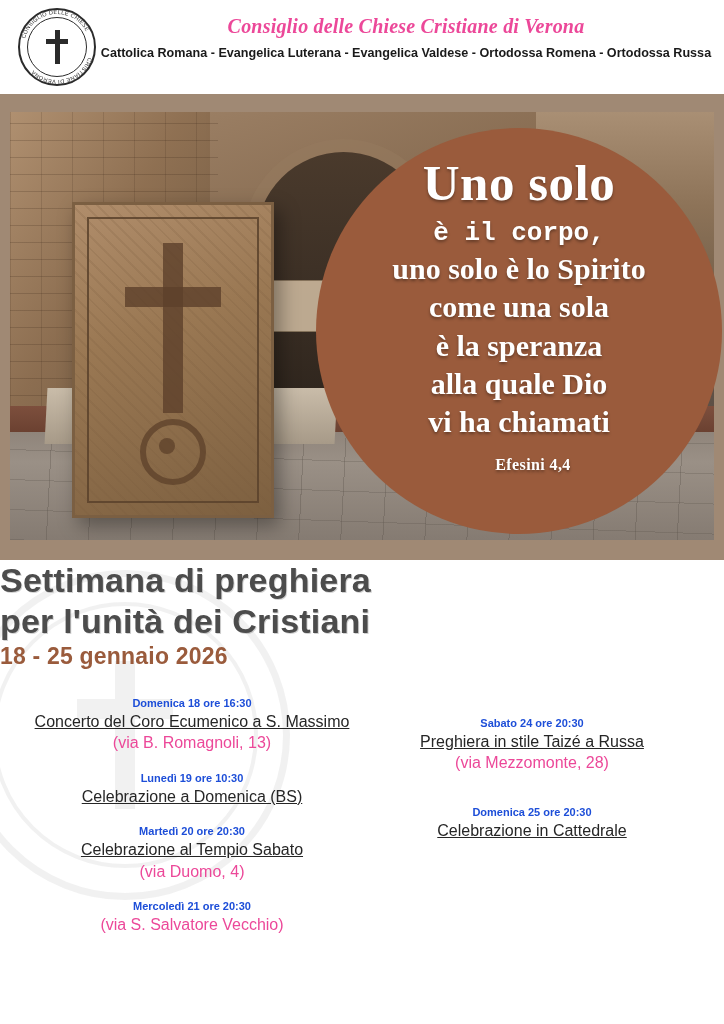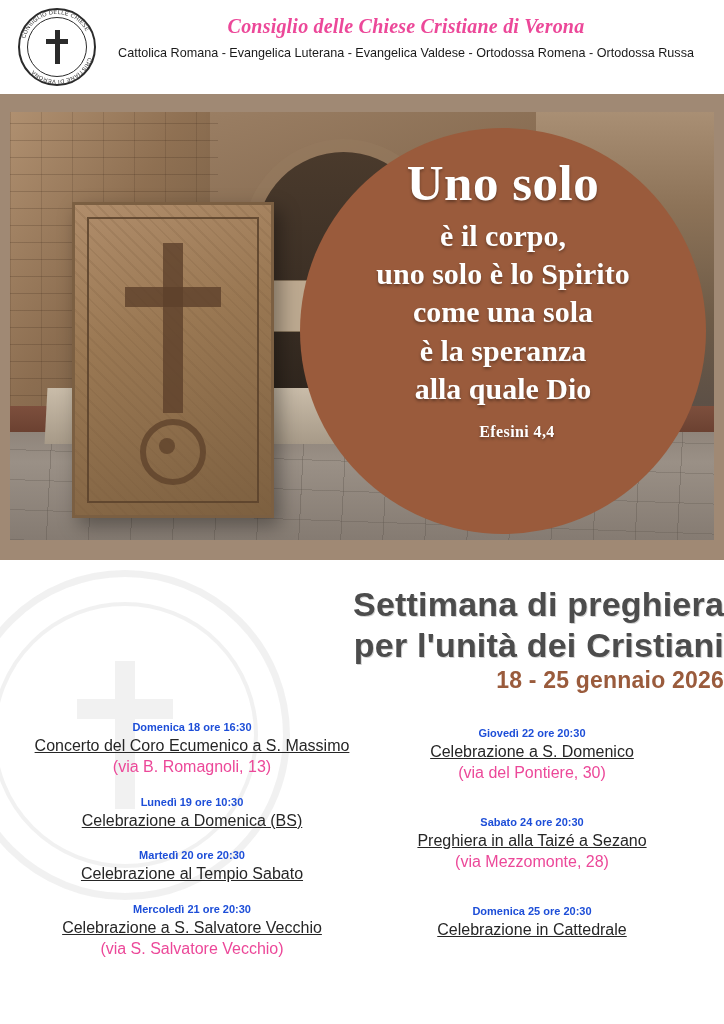--- a/index.html
+++ b/index.html
@@ -97,20 +97,21 @@
     letter-spacing: 0.2px;
     line-height: 1.05;
     white-space: nowrap;
   }
   .header-subtitle {
     margin-top: 9px;
     font-family: "Liberation Sans", sans-serif;
     font-size: 12.6px;
     color: #1a1a1a;
     white-space: nowrap;
+    font-weight: bold;
   }
 
   
   .hero {
     position: relative;
     width: 724px;
     height: 466px;
     background: #a08974;
     overflow: hidden;
   }
@@ -269,43 +270,43 @@
   .khachkar .kh-texture {
     position: absolute;
     inset: 0;
     background-image:
       repeating-linear-gradient(45deg, rgba(120,90,60,0.18) 0px, rgba(120,90,60,0.18) 2px, transparent 2px, transparent 9px);
   }
 
   
   .quote-circle {
     position: absolute;
-    right: 18px;
+    right: 2px;
     top: 34px;
     width: 406px;
     height: 406px;
     border-radius: 50%;
     background: #9a5b3c;
     box-sizing: border-box;
     padding-top: 26px;
     text-align: center;
     color: #ffffff;
     text-shadow: 0 2px 3px rgba(0,0,0,0.35);
   }
   .quote-line1 {
     font-family: "Liberation Serif", serif;
     font-weight: bold;
     font-size: 51px;
     line-height: 1.15;
     letter-spacing: 0.5px;
   }
   .quote-line2 {
-    font-family: Liberation Serif, serif;
-    font-weight: bold;
-    font-size: 30px;
+    font-family: Liberation Mono, monospace;
+    font-weight: bold;
+    font-size: 26px;
     line-height: 1.28;
     margin-top: 4px;
   }
   .quote-line3,
   .quote-line4,
   .quote-line5,
   .quote-line6,
   .quote-line7 {
     font-family: "Liberation Serif", serif;
     font-weight: bold;
@@ -365,22 +366,21 @@
   }
   .watermark .wm-cross::after {
     content: "";
     position: absolute;
     left: 0; top: 38px; width: 96px; height: 20px;
     background: #6b6b6b;
   }
 
   .headline {
     position: relative;
-    text-align: right;
-    padding-top: 24px;
+    text-align: left;
   }
   .headline-l1,
   .headline-l2 {
     font-family: "Liberation Sans", sans-serif;
     font-weight: bold;
     font-size: 34px;
     color: #4c4c4c;
     line-height: 1.22;
     letter-spacing: 0.2px;
     text-shadow: 1px 1px 0 rgba(0,0,0,0.18);
@@ -485,20 +485,21 @@
     </div>
   </div>
 
   <div class="quote-circle">
     <div class="quote-line1">Uno solo</div>
     <div class="quote-line2">è il corpo,</div>
     <div class="quote-line3">uno solo è lo Spirito</div>
     <div class="quote-line4">come una sola</div>
     <div class="quote-line5">è la speranza</div>
     <div class="quote-line6">alla quale Dio</div>
+    <div class="quote-line7">vi ha chiamati</div>
     <div class="quote-ref">Efesini 4,4</div>
   </div>
 </div>
 
 <div class="bottom">
 
   <div class="watermark">
     <div class="wm-ring"></div>
     <div class="wm-ring2"></div>
     <div class="wm-cross"></div>
@@ -519,38 +520,33 @@
         <div class="event-where">(via B. Romagnoli, 13)</div>
       </div>
       <div class="event">
         <div class="event-when">Lunedì 19 ore 10:30</div>
         <div class="event-what">Celebrazione a Domenica (BS)</div>
         <div class="event-where"></div>
       </div>
       <div class="event">
         <div class="event-when">Martedì 20 ore 20:30</div>
         <div class="event-what">Celebrazione al Tempio Sabato</div>
+        <div class="event-where">(via Duomo, 4)</div>
       </div>
       <div class="event">
         <div class="event-when">Mercoledì 21 ore 20:30</div>
-        <div class="event-what">Celebrazione a S. Salvatore Vecchio</div>
         <div class="event-where">(via S. Salvatore Vecchio)</div>
       </div>
     </div>
 
     <div class="events-col right">
-      <div class="event">
-        <div class="event-when">Giovedì 22 ore 20:30</div>
-        <div class="event-what">Celebrazione a S. Domenico</div>
-        <div class="event-where">(via del Pontiere, 30)</div>
-      </div>
       <div class="spacer-evt"></div>
       <div class="event">
         <div class="event-when">Sabato 24 ore 20:30</div>
-        <div class="event-what">Preghiera in alla Taizé a Sezano</div>
+        <div class="event-what">Preghiera in stile Taizé a Russa</div>
         <div class="event-where">(via Mezzomonte, 28)</div>
       </div>
       <div class="spacer-evt"></div>
       <div class="event">
         <div class="event-when">Domenica 25 ore 20:30</div>
         <div class="event-what">Celebrazione in Cattedrale</div>
         <div class="event-where"></div>
       </div>
     </div>
 

